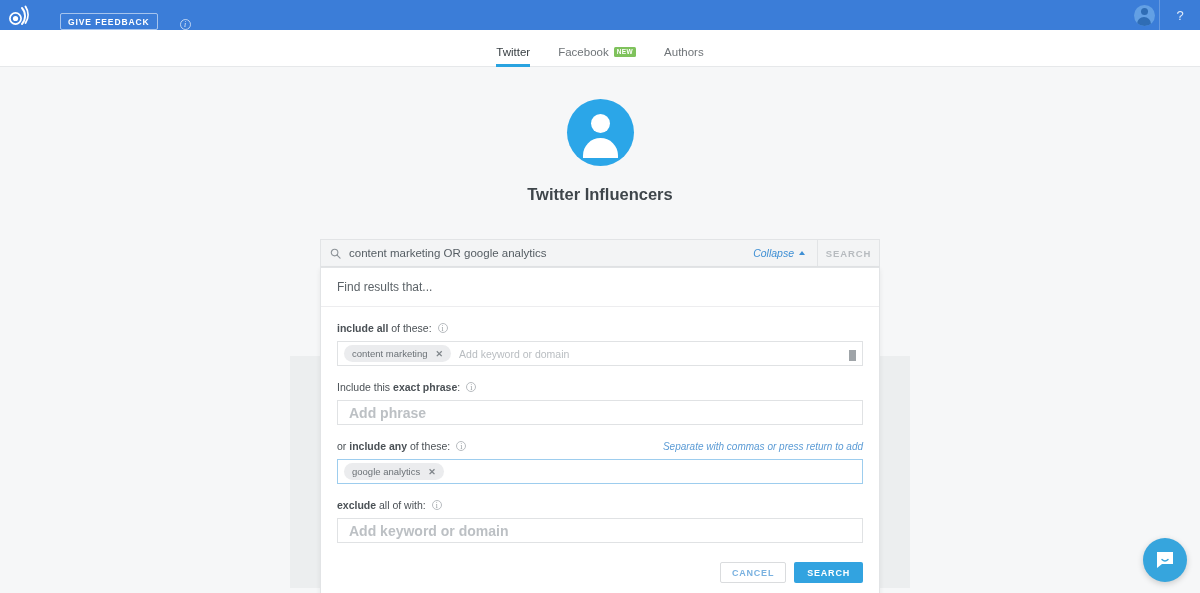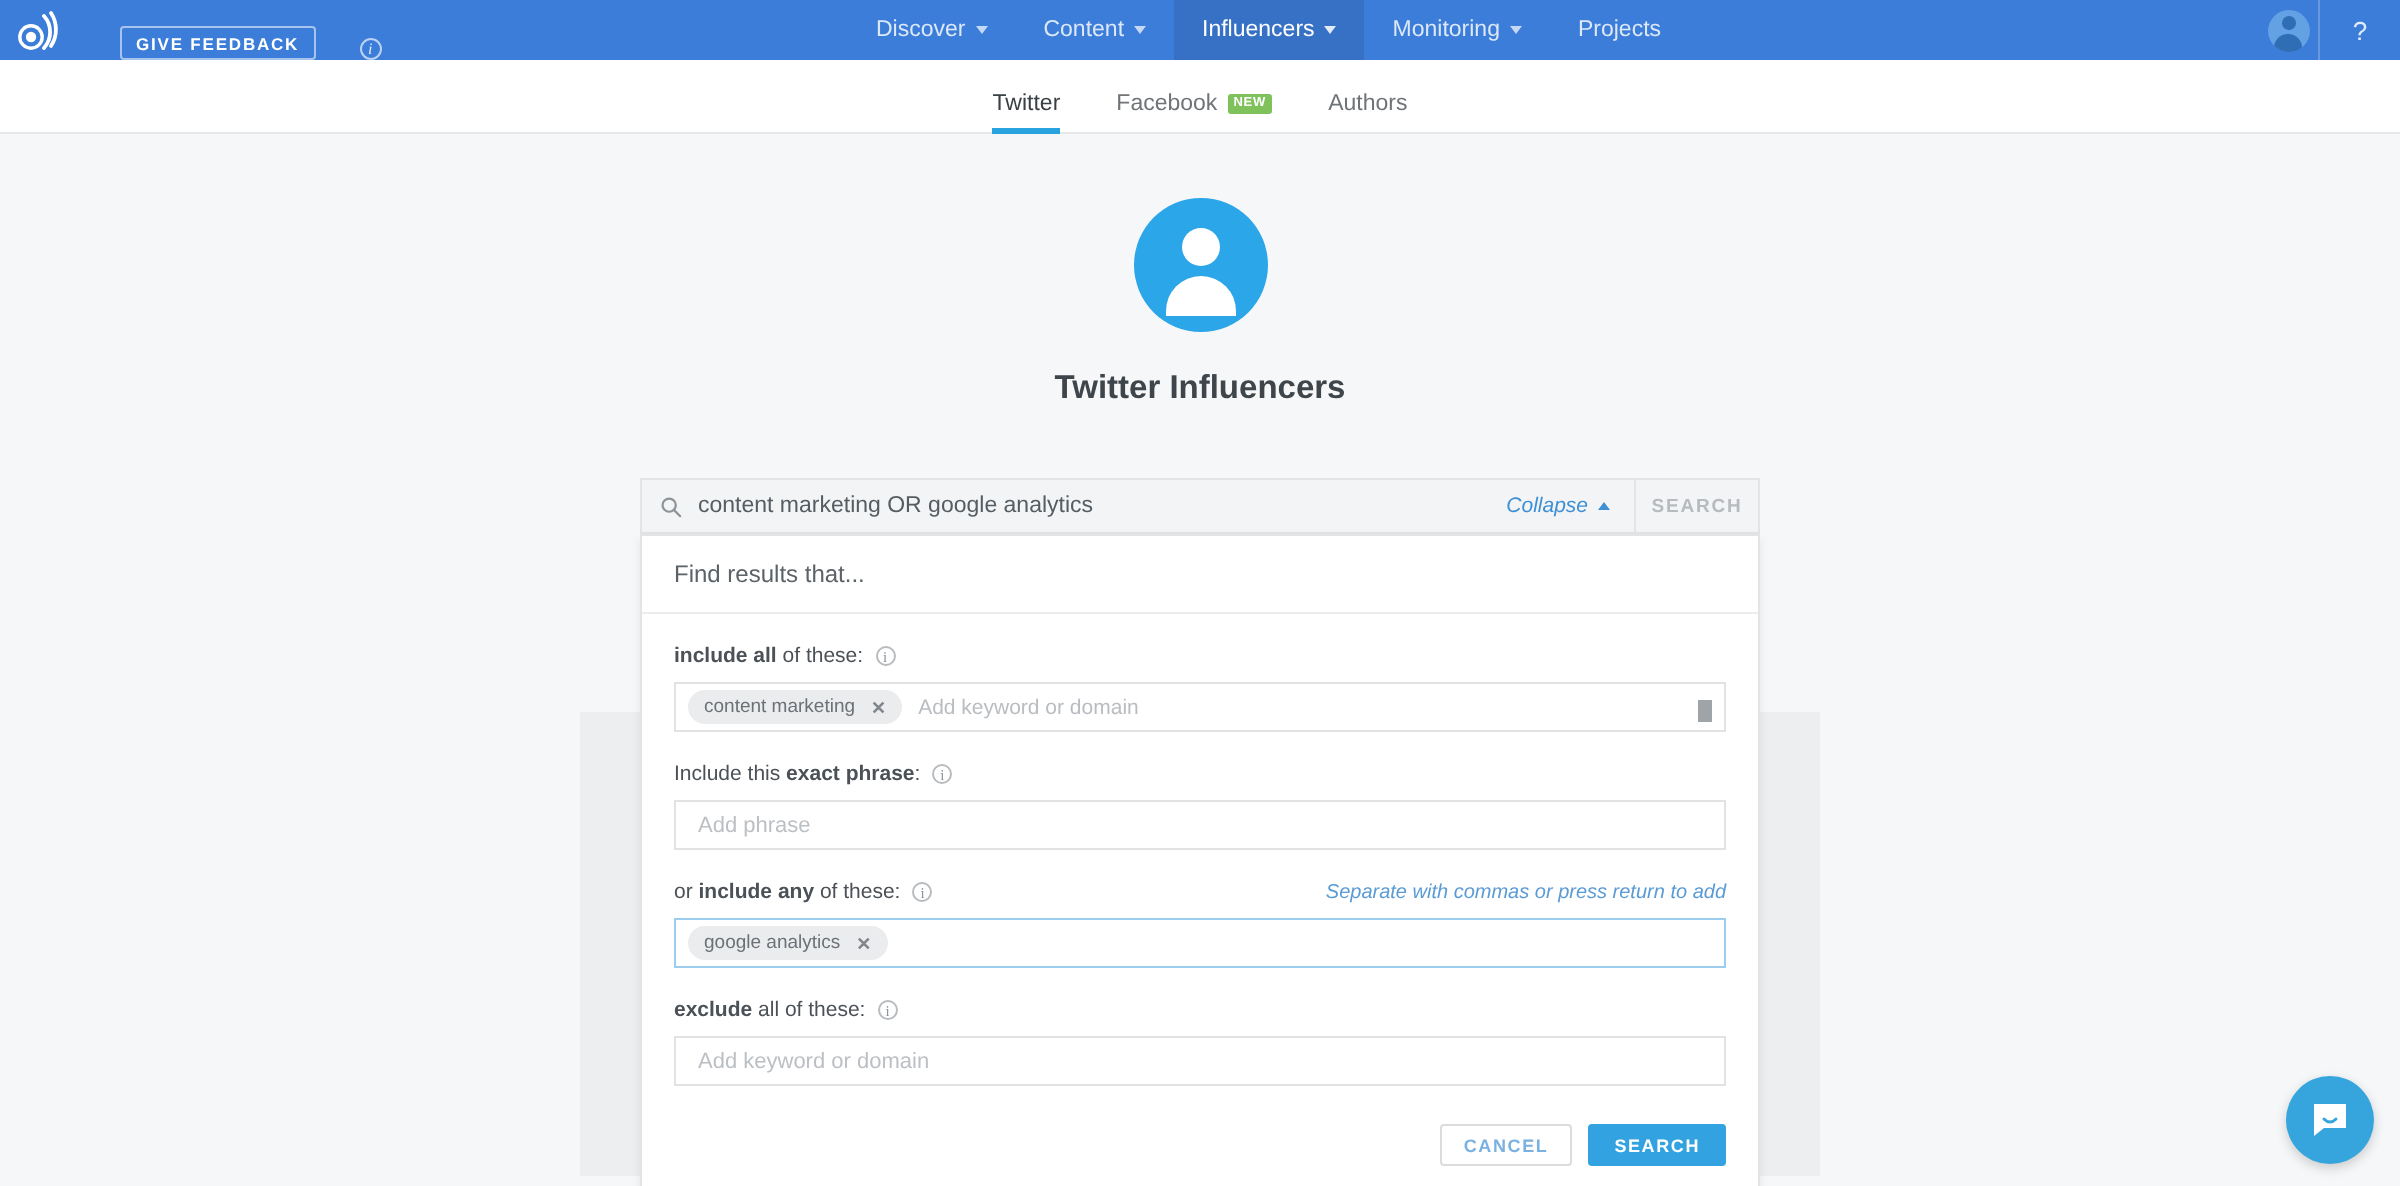--- a/index.html
+++ b/index.html
@@ -266,23 +266,24 @@
   }
   .tag-input::placeholder { color: #b9bdc1; }
   .plainbox {
     border: 1px solid #e0e2e4;
     height: 25px; display: flex; align-items: center;
     padding: 0 11px; background: #fff;
     margin-bottom: 15px;
   }
   .plainbox input {
     flex: 1; border: none; outline: none;
-    font-size: 11px; color: #555d63;
+    font-size: 14px; color: #555d63;
     background: transparent;
     font-family: "Liberation Sans", sans-serif;
+    font-weight: bold;
   }
   .plainbox input::placeholder { color: #bcc0c4; }
 
   .caret-blink {
     display: inline-block;
     width: 7px; height: 11px;
     background: #9fa4a8;
     position: relative; top: 2px;
     margin-left: -4px;
   }
@@ -326,41 +327,20 @@
     <svg class="logo-svg" width="22" height="20" viewBox="0 0 22 20">
       <circle cx="6.5" cy="13.5" r="2.6" fill="#ffffff"></circle>
       <circle cx="6.5" cy="13.5" r="5.6" fill="none" stroke="#ffffff" stroke-width="1.7"></circle>
       <path d="M13 19 A12 12 0 0 0 13 3" fill="none" stroke="#ffffff" stroke-width="1.9" stroke-linecap="round"></path>
       <path d="M16.5 18 A15 15 0 0 0 16.5 1.5" fill="none" stroke="#ffffff" stroke-width="1.9" stroke-linecap="round"></path>
     </svg>
   </div>
   <button class="feedback-btn">GIVE FEEDBACK</button>
   <div class="info-circle-sm">i</div>
 
-  <div class="mainnav">
-    <div class="nav-item active" style="background:transparent;color:#dce8f8">
-      <span>Discover</span>
-      <span class="nav-caret"></span>
-    </div>
-    <div class="nav-item">
-      <span>Content</span>
-      <span class="nav-caret"></span>
-    </div>
-    <div class="nav-item active">
-      <span>Influencers</span>
-      <span class="nav-caret"></span>
-    </div>
-    <div class="nav-item">
-      <span>Monitoring</span>
-      <span class="nav-caret"></span>
-    </div>
-    <div class="nav-item">
-      <span>Projects</span>
-    </div>
-  </div>
 
   <div class="topright">
     <div class="avatar-top">
       <div class="avatar-circle"></div>
     </div>
     <div class="topdivider"></div>
     <div class="help-btn">?</div>
   </div>
 </div>
 
@@ -433,21 +413,21 @@
     </div>
     <div class="tagbox focused">
       <span class="chip">
         <span>google analytics</span>
         <span class="chip-x">✕</span>
       </span>
       <input class="tag-input" placeholder="" style="">
     </div>
 
     <div class="field-label">
-      <span><b>exclude</b><span> all of these:</span></span>
+      <span><b>exclude</b><span> all of with:</span></span>
       <span class="info-i">i</span>
     </div>
     <div class="plainbox" style="margin-bottom:0">
       <input placeholder="Add keyword or domain" style="">
     </div>
   </div>
 
   <div class="panel-actions">
     <button class="btn-cancel">CANCEL</button>
     <button class="btn-search">SEARCH</button>

